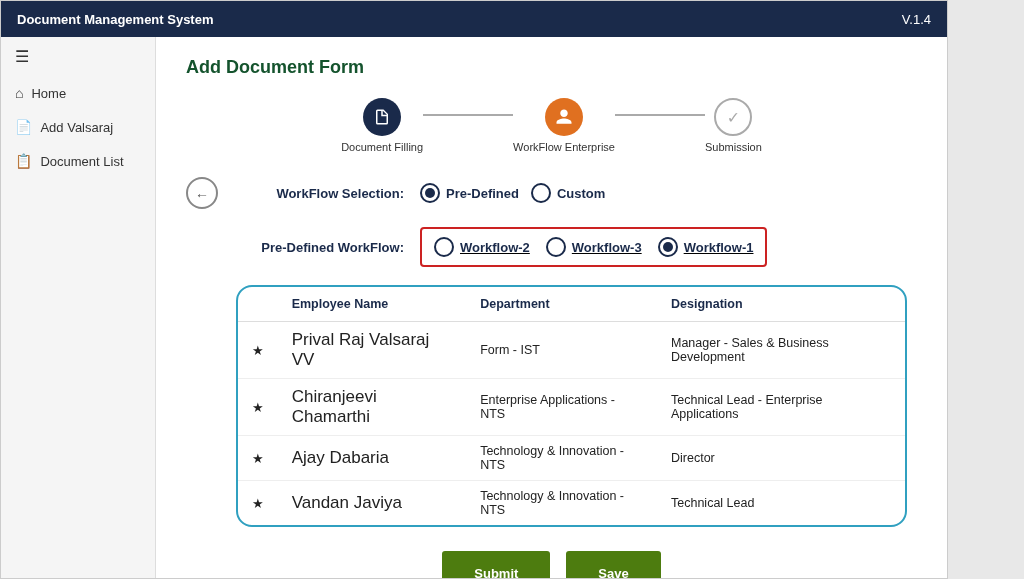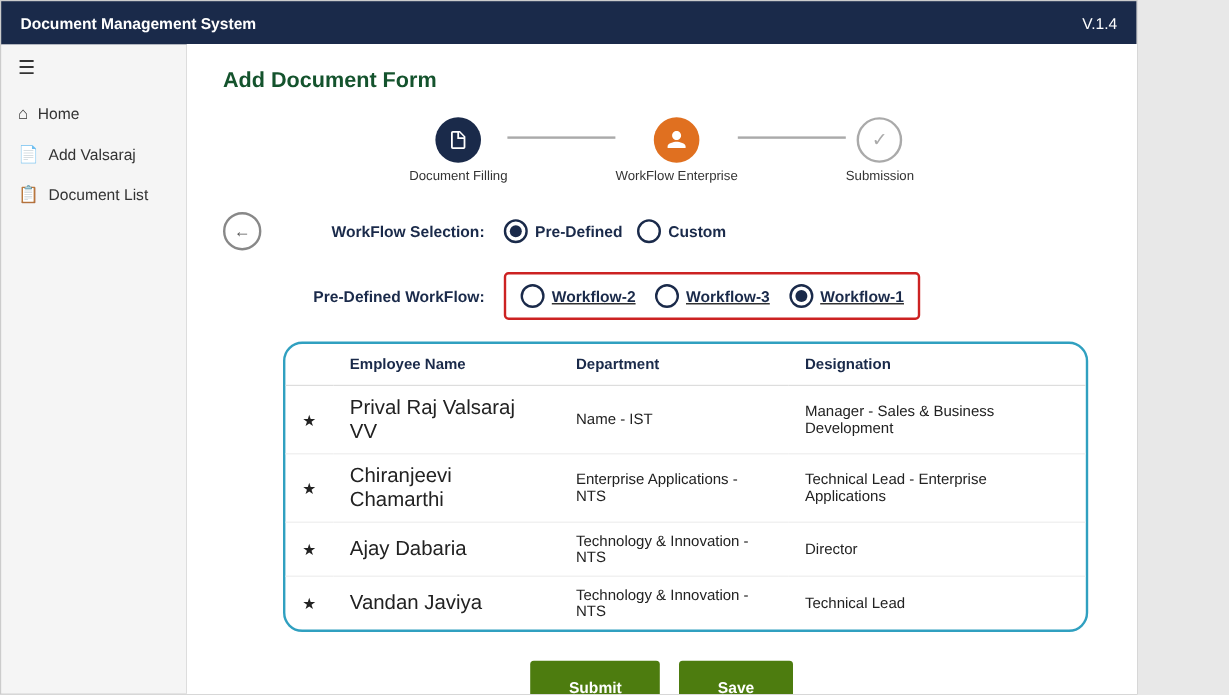--- a/index.html
+++ b/index.html
@@ -345,21 +345,21 @@
               <th style="width:20px;"></th>
               <th>Employee Name</th>
               <th>Department</th>
               <th>Designation</th>
             </tr>
           </thead>
           <tbody id="table-body">
           <tr>
       <td class="star-cell">★</td>
       <td class="name-cell">Prival Raj Valsaraj VV</td>
-      <td>Name - IST</td>
+      <td>Form - IST</td>
       <td>Manager - Sales &amp; Business Development</td>
     </tr>
               <tr>
       <td class="star-cell">★</td>
       <td class="name-cell">Chiranjeevi Chamarthi</td>
       <td>Enterprise Applications - NTS</td>
       <td>Technical Lead - Enterprise Applications</td>
     </tr>
               <tr>
       <td class="star-cell">★</td>

